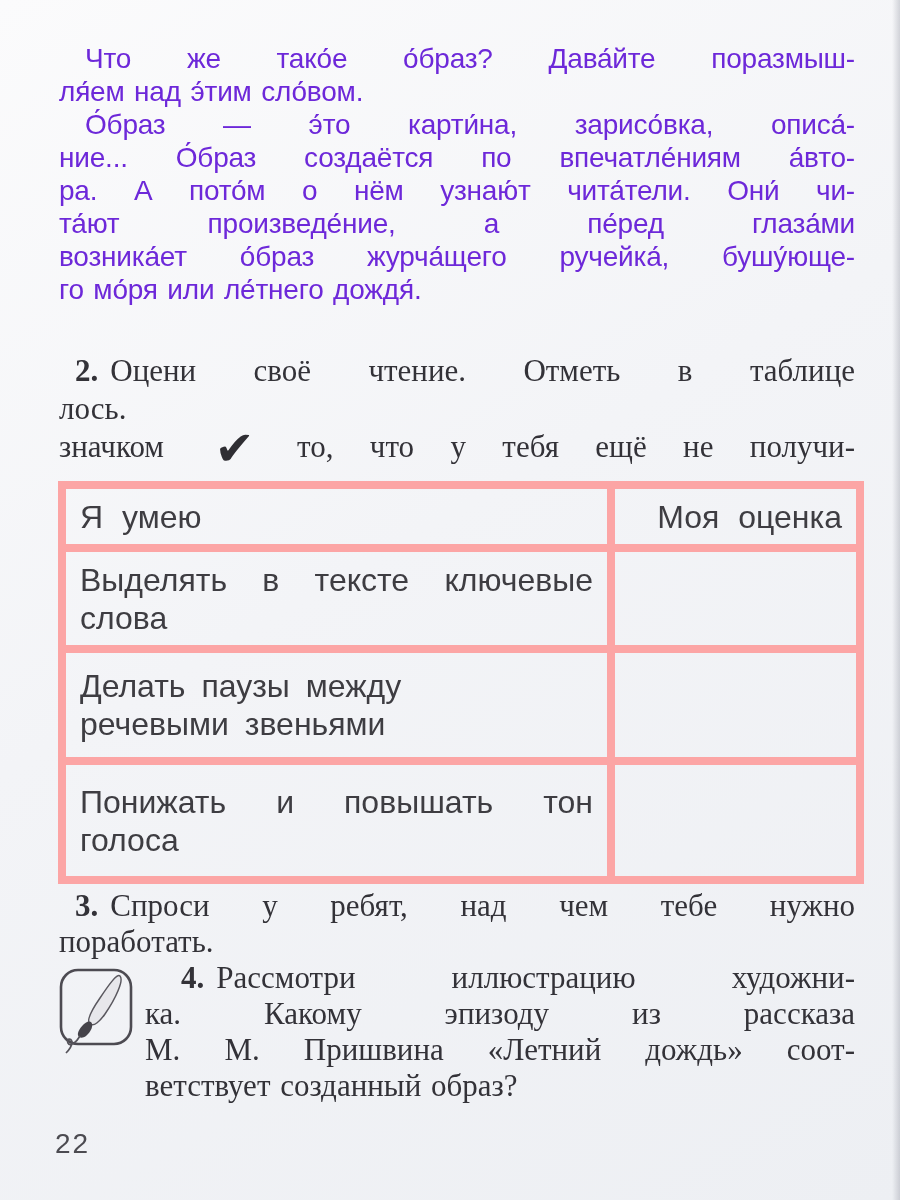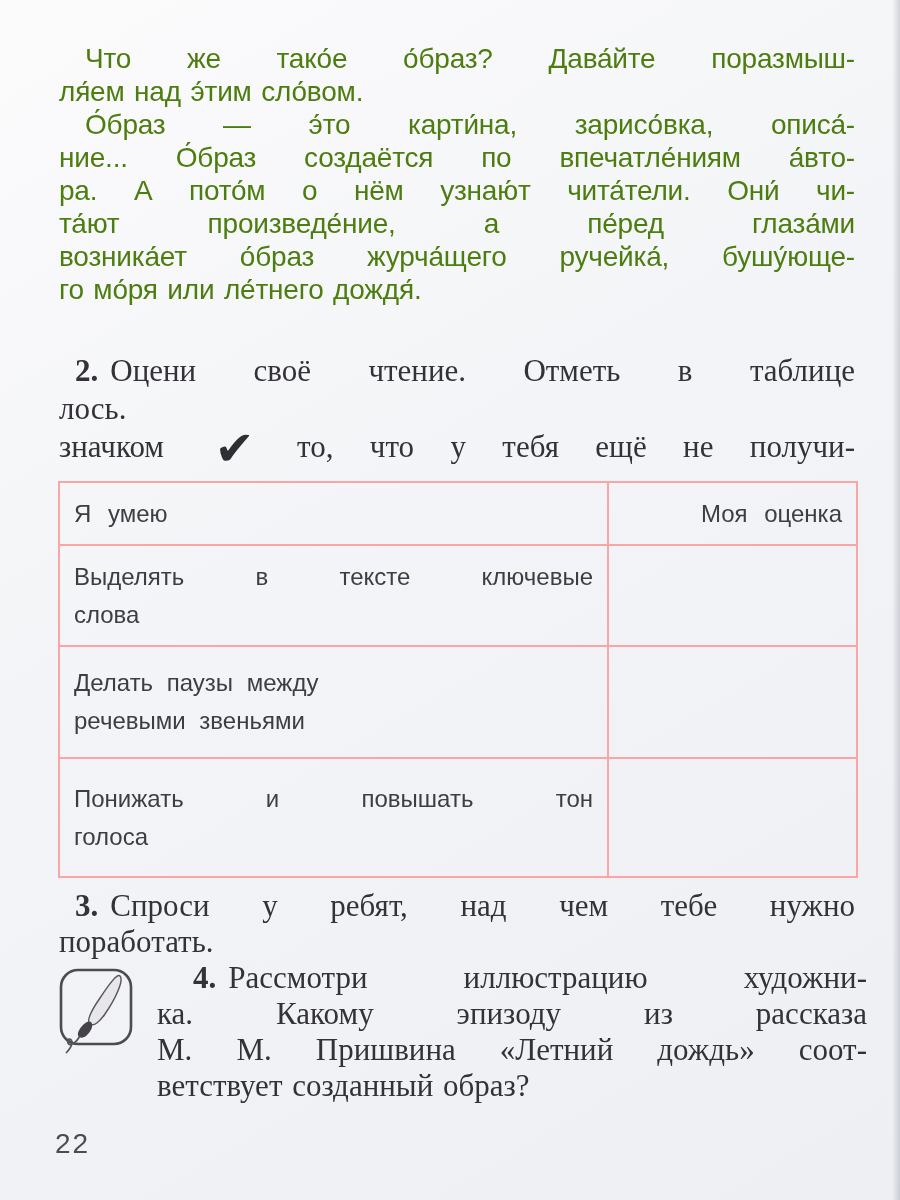--- a/index.html
+++ b/index.html
@@ -7,21 +7,21 @@
   body {
     position:relative;
     background: linear-gradient(150deg, #fbfbfc 0%, #f3f4f7 45%, #edeff3 100%);
     color:#3b3a3f;
   }
   .scan-edge {
     position:absolute; top:0; right:0; width:8px; height:1200px;
     background: linear-gradient(to left, rgba(125,128,142,.30), rgba(125,128,142,0));
   }
   
-  .sans { font-family:"Liberation Sans", sans-serif; font-size:28px; line-height:33px; letter-spacing:-0.2px; color:#4d7c0f; }
+  .sans { font-family:"Liberation Sans", sans-serif; font-size:28px; line-height:33px; letter-spacing:-0.2px; color:#6d28d9; }
   .intro { position:absolute; left:59px; top:42px; width:796px; }
   .line { text-align:justify; text-align-last:justify; word-spacing:2px; }
   .line.last { text-align:left; text-align-last:left; }
   .ind-sans { text-indent:26px; }
   
   .serif { font-family:"Liberation Serif", serif; font-size:31px; color:#333238; }
   .task { position:absolute; width:796px; }
   .task .line { line-height:38px; }
   .tnum { font-weight:bold; margin-right:12px; }
   .ind-serif { text-indent:16px; }
@@ -32,33 +32,33 @@
     font-family:"DejaVu Sans", sans-serif; font-weight:bold; font-size:48px;
     line-height:0; vertical-align:-8px; color:#2f2e33;
     margin-left:14px; margin-right:6px;
   }
   
   .rtable {
     position:absolute; left:58px; top:481px; width:798px;
     border-collapse:collapse; table-layout:fixed;
   }
   .rtable td, .rtable th {
-    border:2px solid #fca5a5; vertical-align:middle;
-    font-family:"Liberation Sans", sans-serif; font-size:24px; line-height:38px;
+    border:8px solid #fca5a5; vertical-align:middle;
+    font-family:"Liberation Sans", sans-serif; font-size:32px; line-height:38px;
     color:#3e3d42; font-weight:normal; padding:6px 14px;
   }
   .col-skill { width:549px; }
   .col-mark  { width:249px; }
   .rtable th { height:63px; text-align:left; word-spacing:10px; }
   .rtable th.mark { text-align:right; }
   .r1 td { height:101px; } .r2 td { height:112px; } .r3 td { height:119px;border-radius:20px; }
   .cell-line { text-align:left; word-spacing:7px; }
   .cell-line.jfull { text-align:justify; text-align-last:justify; }
   
-  .task4 { left:145px; top:960px; width:710px;margin-left:12px; }
+  .task4 { left:145px; top:960px; width:710px; }
   .ind-t4 { text-indent:36px; }
   .brush-box { position:absolute; left:58px; top:964px; width:80px; height:104px; }
   
   .pagenum {
     position:absolute; left:55px; top:1128px;
     font-family:"Liberation Sans", sans-serif; font-size:28px; letter-spacing:2px; color:#4c4b51;
   }
 </style>
 </head>
 <body>

